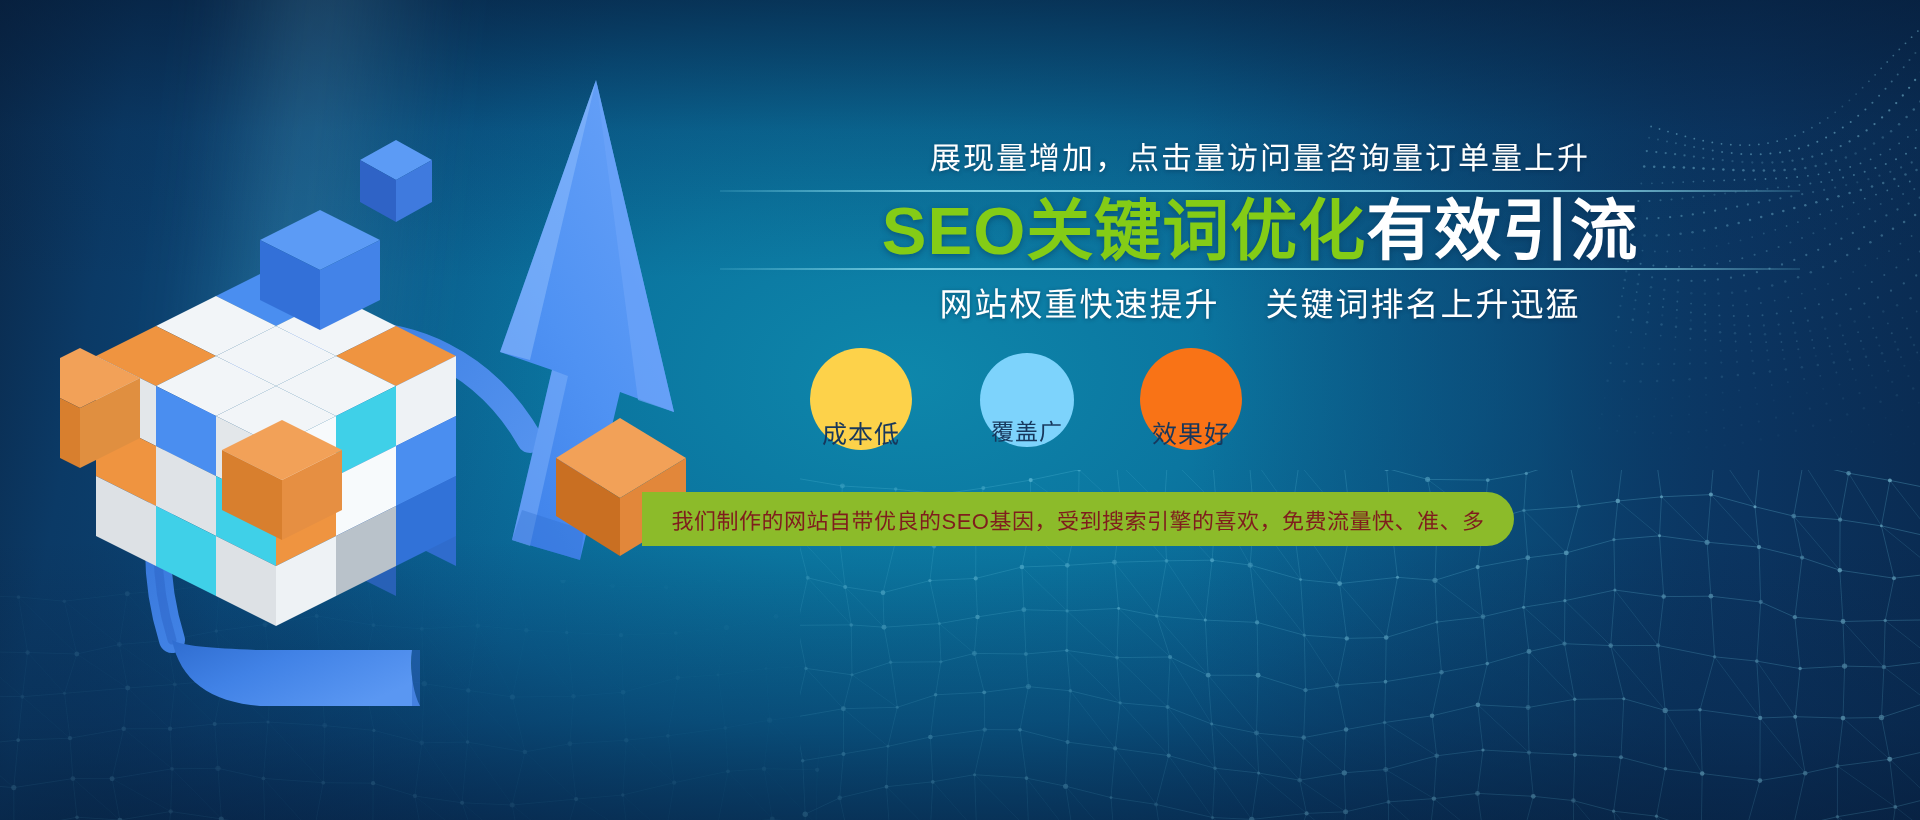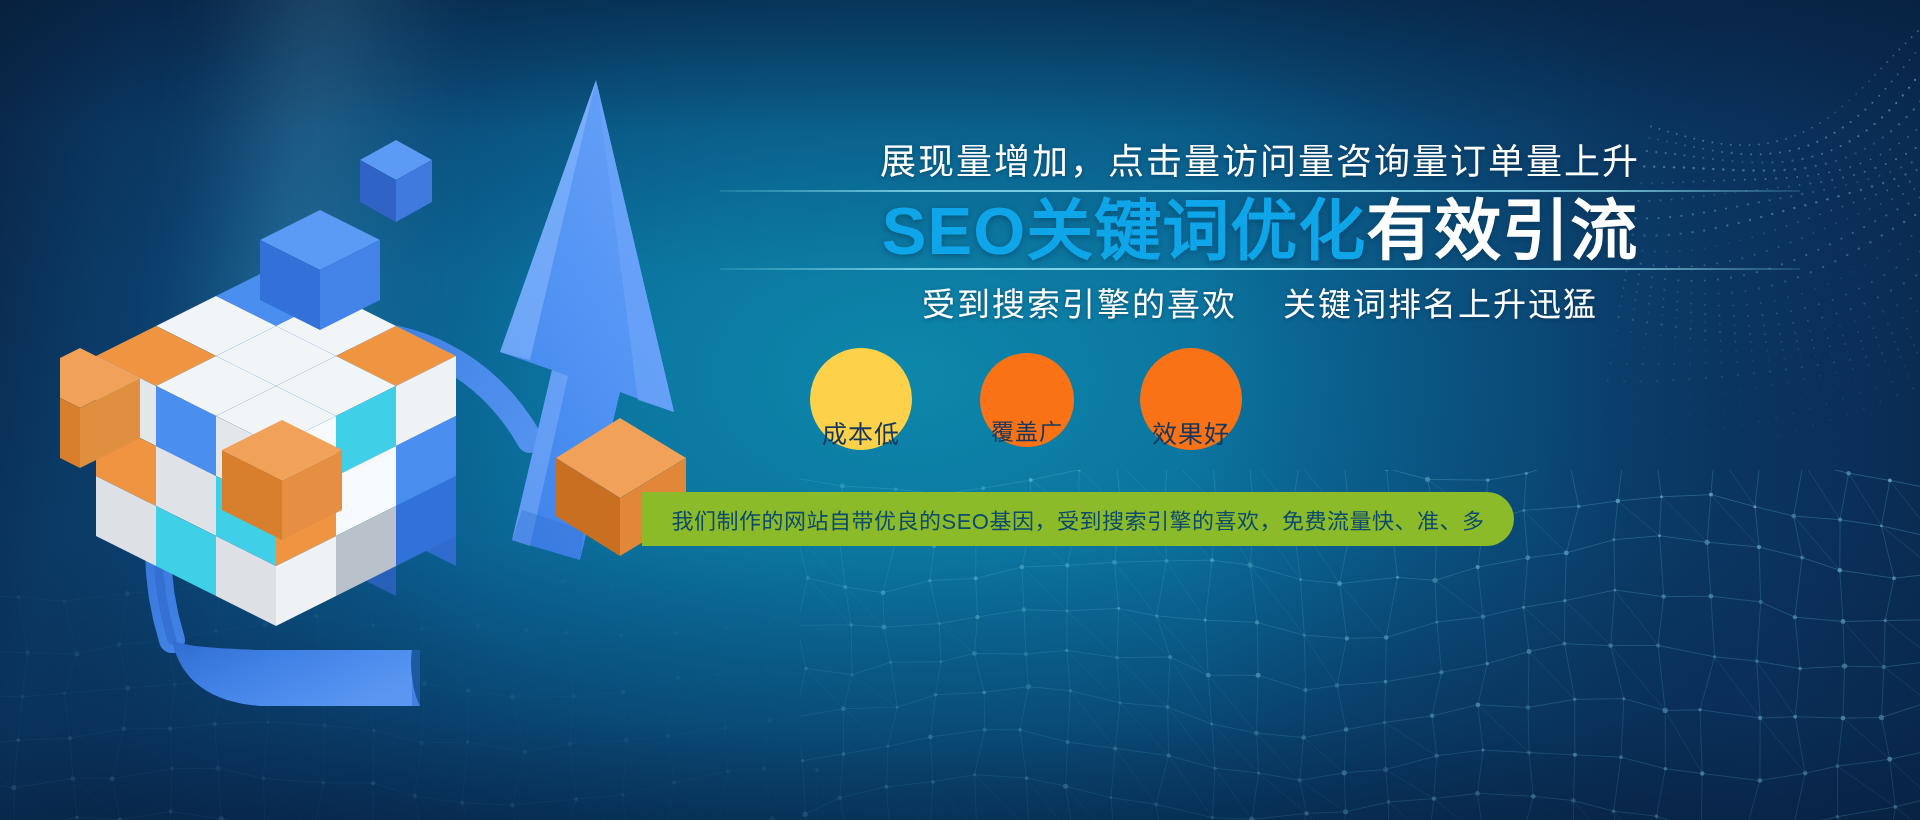--- a/index.html
+++ b/index.html
@@ -91,21 +91,21 @@
     left: 720px; top: 0;
     width: 1190px; height: 820px;
   }
 
   .tagline {
     position: absolute;
     left: 0; top: 140px;
     width: 1080px;
     text-align: center;
     color: #ffffff;
-    font-size: 36px;
+    font-size: 31px;
     letter-spacing: 2px;
     line-height: 1.2;
     white-space: nowrap;
     text-shadow: 0 1px 4px rgba(0,30,60,0.45);
   }
 
   .rule {
     position: absolute;
     left: 0;
     width: 1080px;
@@ -123,21 +123,21 @@
     left: 0; top: 196px;
     width: 1080px;
     text-align: center;
     font-size: 67px;
     font-weight: bold;
     letter-spacing: 1px;
     line-height: 70px;
     white-space: nowrap;
   }
   .headline .hl-accent {
-    color: #0ea5e9;
+    color: #84cc16;
     text-shadow: 0 2px 6px rgba(0,40,70,0.40);
   }
   .headline .hl-plain {
     color: #ffffff;
     text-shadow: 0 2px 6px rgba(0,40,70,0.40);
   }
 
   .subline {
     position: absolute;
     left: 0; top: 278px;
@@ -163,38 +163,38 @@
     border-radius: 50%;
     display: flex;
     align-items: flex-end;
     justify-content: center;
     color: #17375c;
     font-size: 25px;
     letter-spacing: 1px;
     white-space: nowrap;
   }
   .bubble-1 { left: 20px;  top: 0;  background: #fdd24a; }
-  .bubble-2 { left: 190px; top: 5px; width: 94px; height: 94px; background: #f97316; font-size: 23px; }
+  .bubble-2 { left: 190px; top: 5px; width: 94px; height: 94px; background: #7dd3fc; font-size: 23px; }
   .bubble-3 { left: 350px; top: 0;  background: #f97316; }
 
   
   .greenbar {
     position: absolute;
     left: -78px;
     top: 492px;
     width: 872px;
     height: 54px;
     background: #8cbb2a;
     border-radius: 0 27px 27px 0;
     display: flex;
     align-items: center;
     justify-content: center;
   }
   .greenbar-text {
-    color: #0c4a6e;
+    color: #7f1d1d;
     font-size: 22px;
     letter-spacing: 0.5px;
     white-space: nowrap;
   }
 </style>
 </head>
 <body>
 
 <div class="banner">
 
@@ -2492,21 +2492,21 @@
 
     <div class="rule rule-top"></div>
 
     <div class="headline">
       <span class="hl-accent">SEO关键词优化</span><span class="hl-plain">有效引流</span>
     </div>
 
     <div class="rule rule-bottom"></div>
 
     <div class="subline">
-      <span>受到搜索引擎的喜欢</span><span class="gap"></span><span>关键词排名上升迅猛</span>
+      <span>网站权重快速提升</span><span class="gap"></span><span>关键词排名上升迅猛</span>
     </div>
 
     <div class="circles">
       <div class="bubble bubble-1">
         <span>成本低</span>
       </div>
       <div class="bubble bubble-2">
         <span>覆盖广</span>
       </div>
       <div class="bubble bubble-3">

